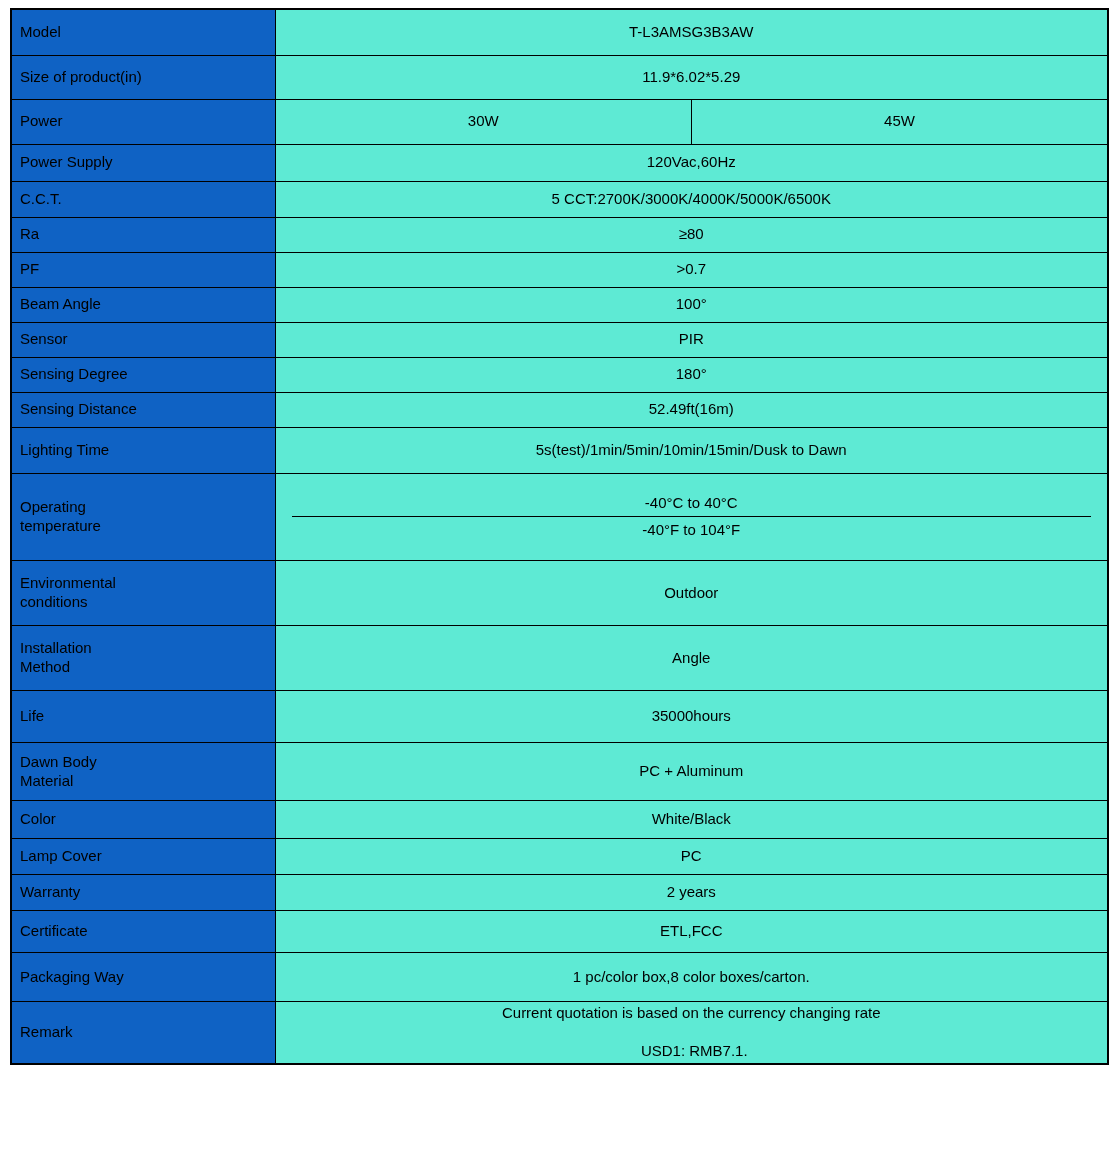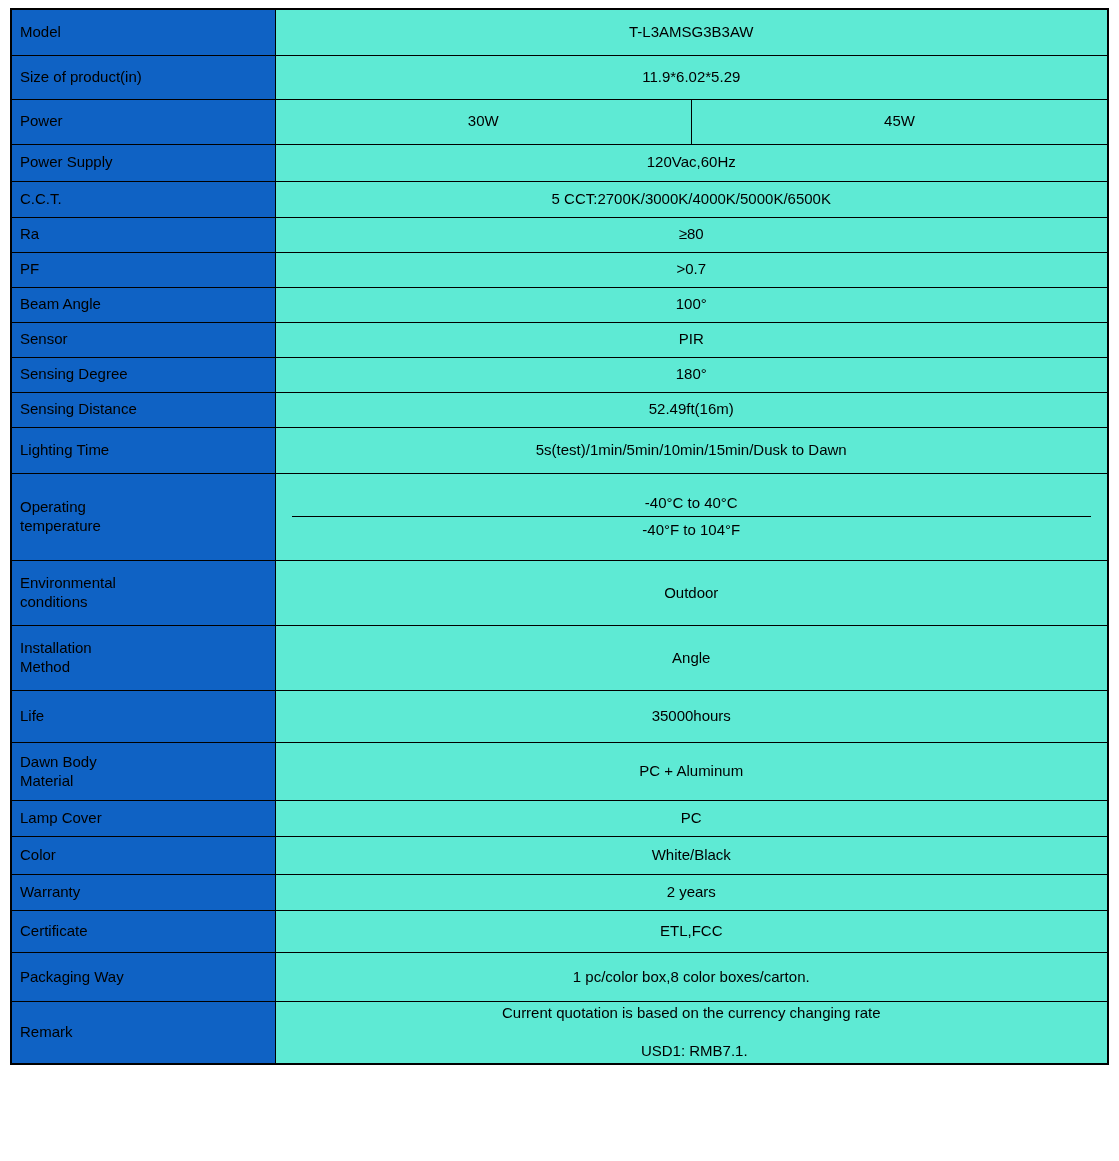--- a/index.html
+++ b/index.html
@@ -150,27 +150,27 @@
         <td class="label">Life</td>
         <td class="value" colspan="2">35000hours</td>
       </tr>
       <tr style="height:58px">
         <td class="label">
           <span class="stack-line">Dawn Body</span>
           <span class="stack-line">Material</span>
         </td>
         <td class="value" colspan="2">PC + Aluminum</td>
       </tr>
+      <tr style="height:38px">
+        <td class="label">Color</td>
+        <td class="value" colspan="2">White/Black</td>
+      </tr>
       <tr style="height:36px">
         <td class="label">Lamp Cover</td>
         <td class="value" colspan="2">PC</td>
-      </tr>
-      <tr style="height:38px">
-        <td class="label">Color</td>
-        <td class="value" colspan="2">White/Black</td>
       </tr>
       <tr style="height:36px">
         <td class="label">Warranty</td>
         <td class="value" colspan="2">2 years</td>
       </tr>
       <tr style="height:42px">
         <td class="label">Certificate</td>
         <td class="value" colspan="2">ETL,FCC</td>
       </tr>
       <tr style="height:49px">

